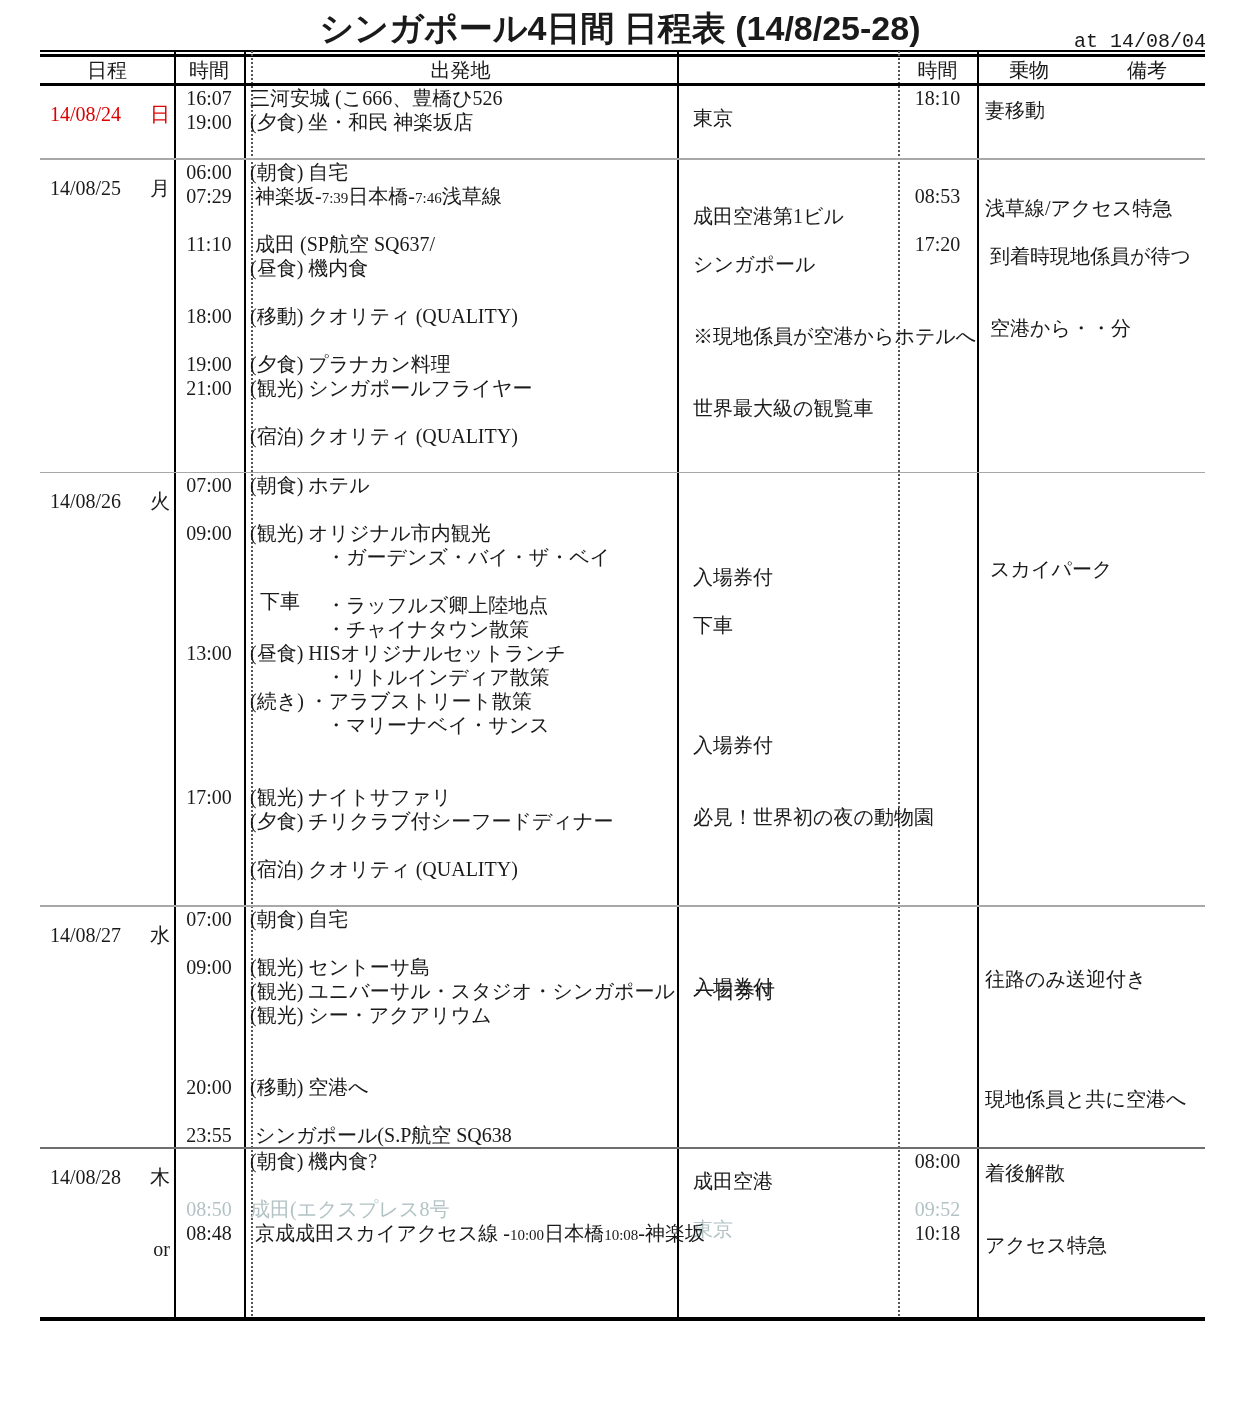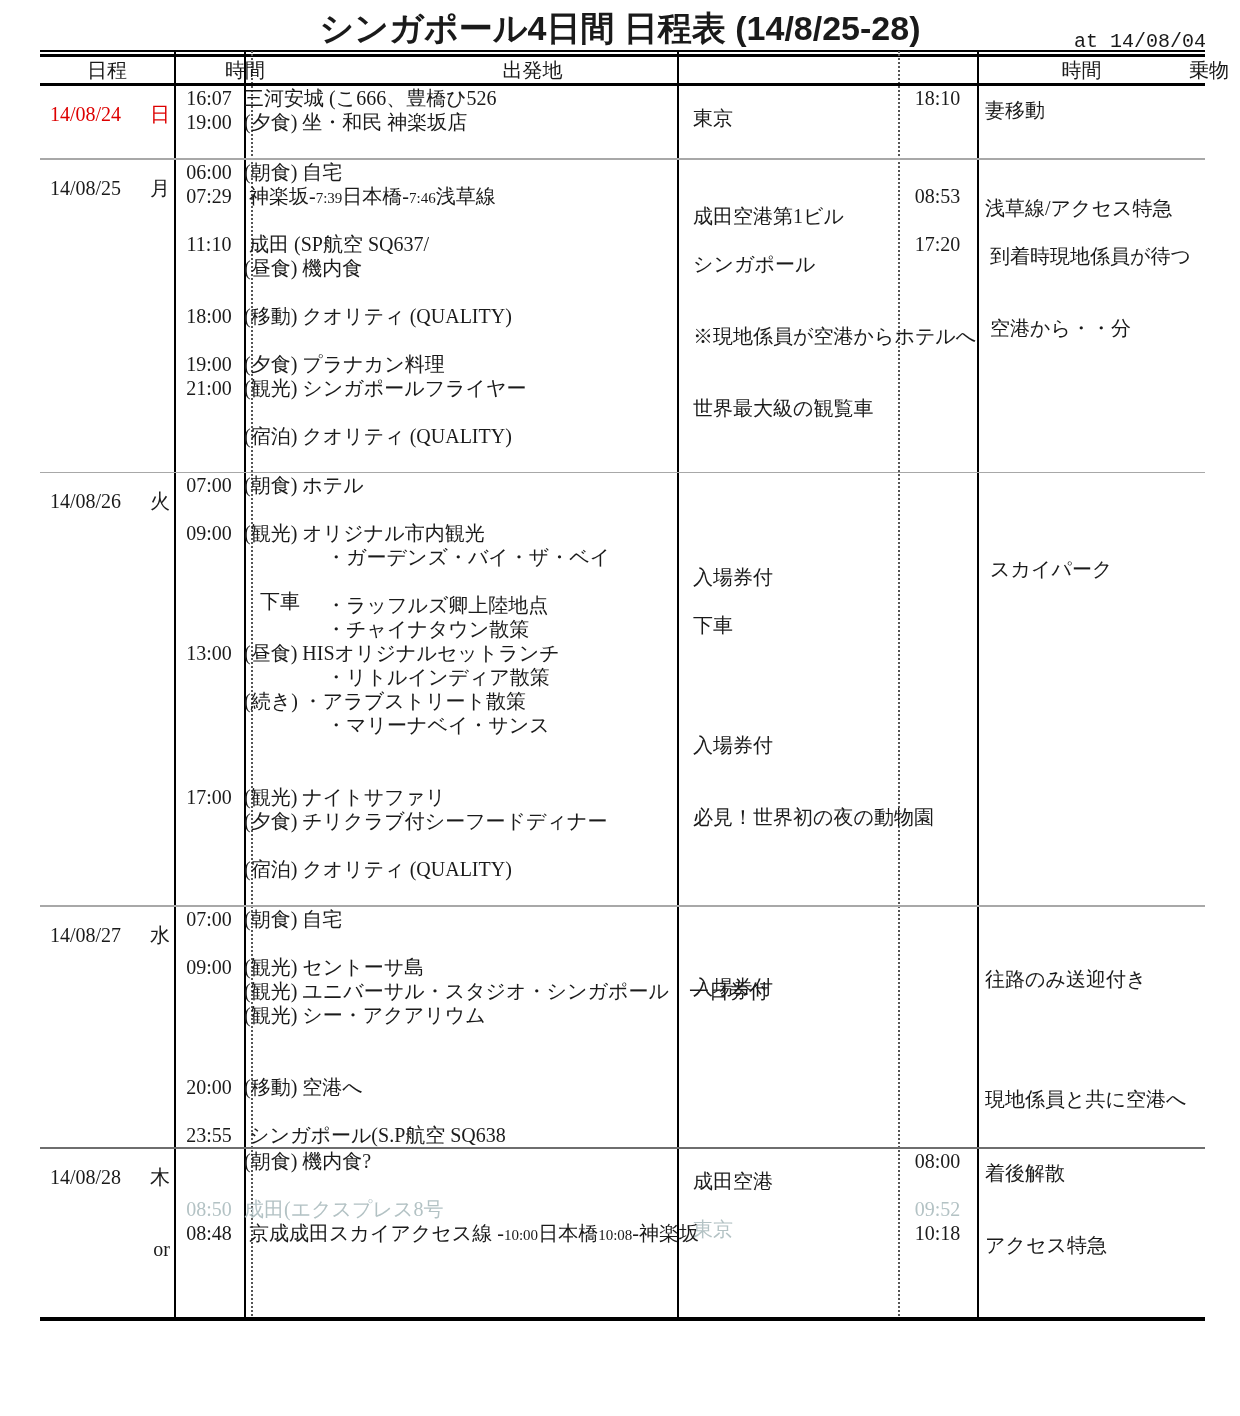--- a/index.html
+++ b/index.html
@@ -20,33 +20,32 @@
   .hr-thin{position:absolute;left:0;top:0;width:100%;height:1.5px;background:#000;}
   .hr-thick{position:absolute;left:0;top:4px;width:100%;height:3px;background:#000;}
   .vline{position:absolute;top:1px;bottom:2px;z-index:0;}
   .v-solid{background:#000;width:2px;}
   .v-dotted{width:0;border-left:2px dotted #555;}
   .header-row{
     position:relative;z-index:1;margin-top:8px;height:25px;line-height:25px;
     border-bottom:3px solid #000;display:grid;
     grid-template-columns:134px 70px 433px 221px 79px 228px;
     font-size:20px;
-    gap:36px;
   }
   .hcell{white-space:pre;text-align:center;}
   .hcell.split{display:flex;justify-content:space-between;padding:0 38px 15px 32px;text-align:left;}
   .row{
     position:relative;z-index:1;height:24px;line-height:24px;display:grid;
     grid-template-columns:134px 70px 433px 221px 79px 228px;
     font-size:20px;
   }
   .cell{white-space:pre;overflow:visible;}
   .c-date{display:flex;justify-content:space-between;padding:16px 4px 0 10px;}
   .c-time{text-align:center;}
-  .c-dep{}
+  .c-dep{padding-left:6px;}
   .c-dep.ind{padding-left:82px;}
   .c-arr{padding-left:16px;margin-top:20px;}
   .c-time2{text-align:center;}
   .c-note{padding-left:8px;margin-top:12px;}
   .small{font-size:15px;}
   .red{color:#dd0000;}
   .muted{color:#b3c2c4;}
   .sep{position:relative;z-index:2;width:100%;}
   .sep.light{height:1.5px;background:#a8a8a8;}
   .sep.dark{height:2.5px;background:#6e6e6e;}

